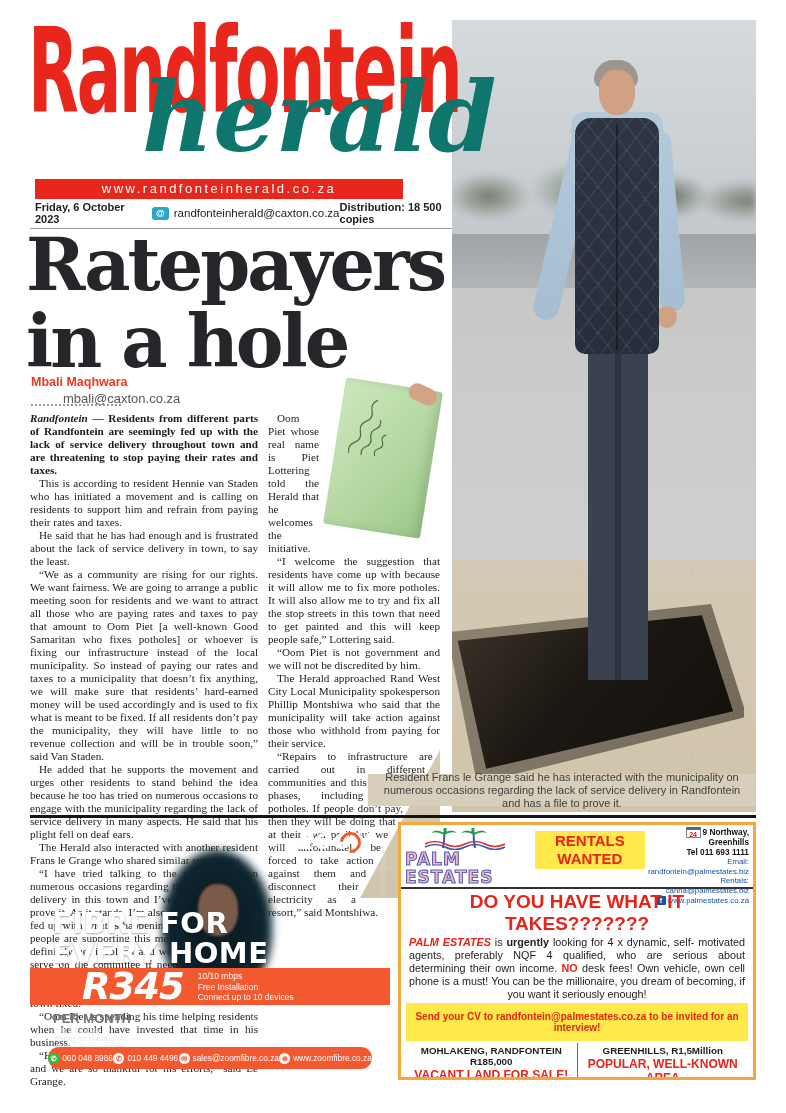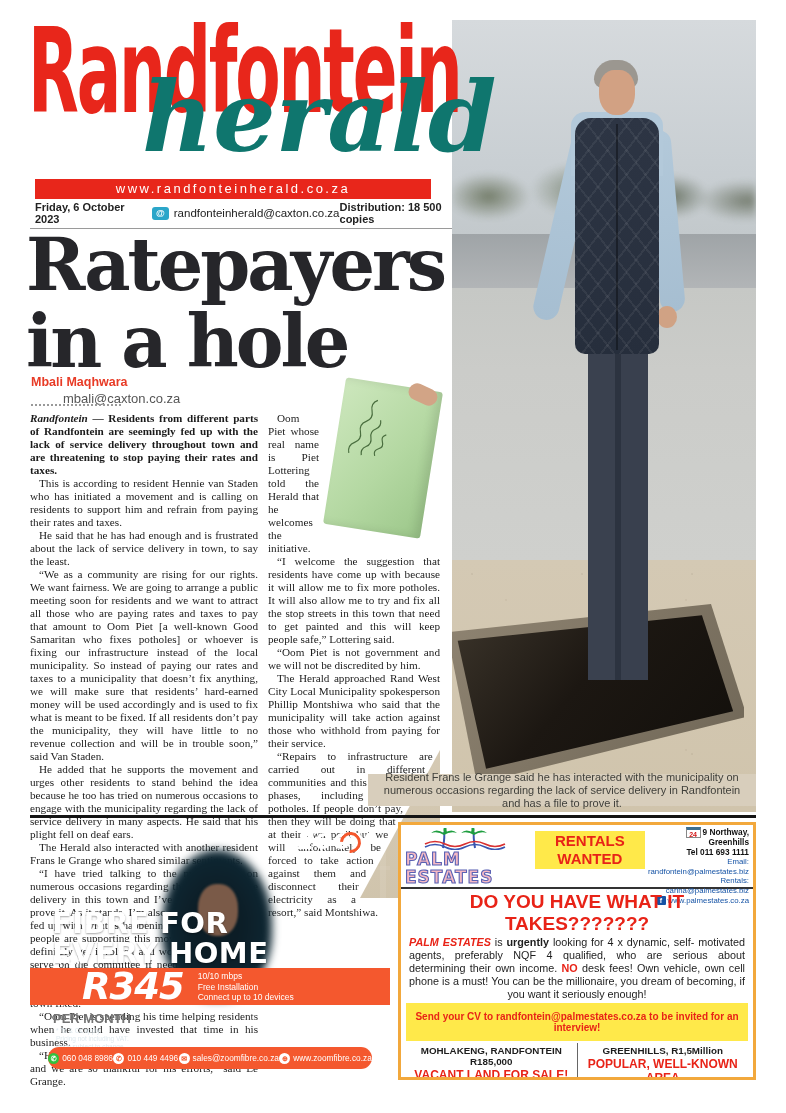--- a/index.html
+++ b/index.html
@@ -4,21 +4,21 @@
 <style>
   html,body{margin:0;padding:0;background:#fff;}
   .page{position:relative;width:786px;height:1113px;background:#fff;overflow:hidden;
         font-family:"Liberation Sans",sans-serif;color:#1d1d1d;}
   
   .mast-title{position:absolute;left:28px;top:12px;font-family:"DejaVu Sans",sans-serif;
       font-weight:bold;font-size:118px;line-height:1;color:#e8261b;letter-spacing:-4px;
       transform:scaleX(0.56);transform-origin:left top;white-space:nowrap;z-index:1;}
   .mast-sub{position:absolute;left:142px;top:68px;font-family:"DejaVu Serif",serif;
       font-style:italic;font-weight:bold;font-size:98px;line-height:1;color:#0f766e;z-index:3;}
-  .url-bar{position:absolute;left:35px;top:179px;width:396px;height:20px;background:#e8261b;
+  .url-bar{position:absolute;left:35px;top:179px;width:368px;height:20px;background:#e8261b;
       color:#fff;font-size:13px;letter-spacing:2.5px;text-align:center;line-height:20px;z-index:2;}
   .date-row{position:absolute;left:35px;top:201px;width:444px;height:24px;display:flex;
       align-items:center;justify-content:space-between;font-size:11px;color:#222;}
   .date-row .b{font-weight:bold;}
   .date-email{display:flex;align-items:center;gap:5px;font-size:11.5px;}
   .env-icon{width:17px;height:13px;background:#2ba6c9;border-radius:3px;color:#fff;font-size:9px;
       line-height:13px;text-align:center;font-weight:bold;}
   .mast-rule{position:absolute;left:30px;top:228px;width:450px;height:1px;background:#9a9a9a;}
   
   .headline{position:absolute;left:26px;top:226px;font-family:"DejaVu Serif",serif;font-weight:bold;

